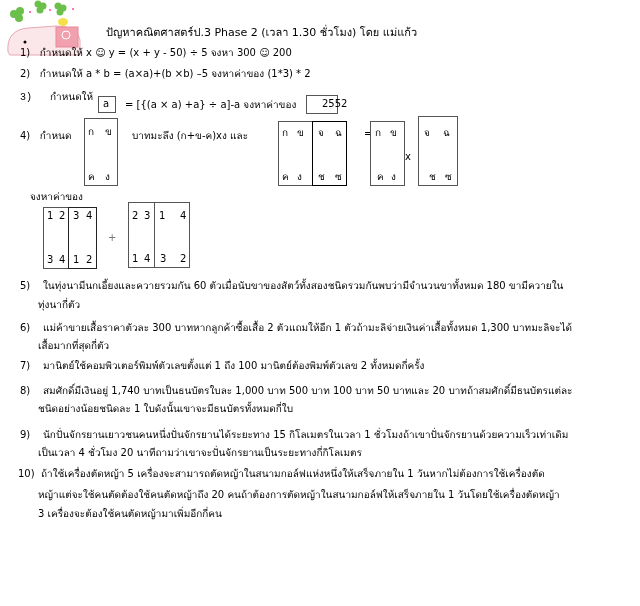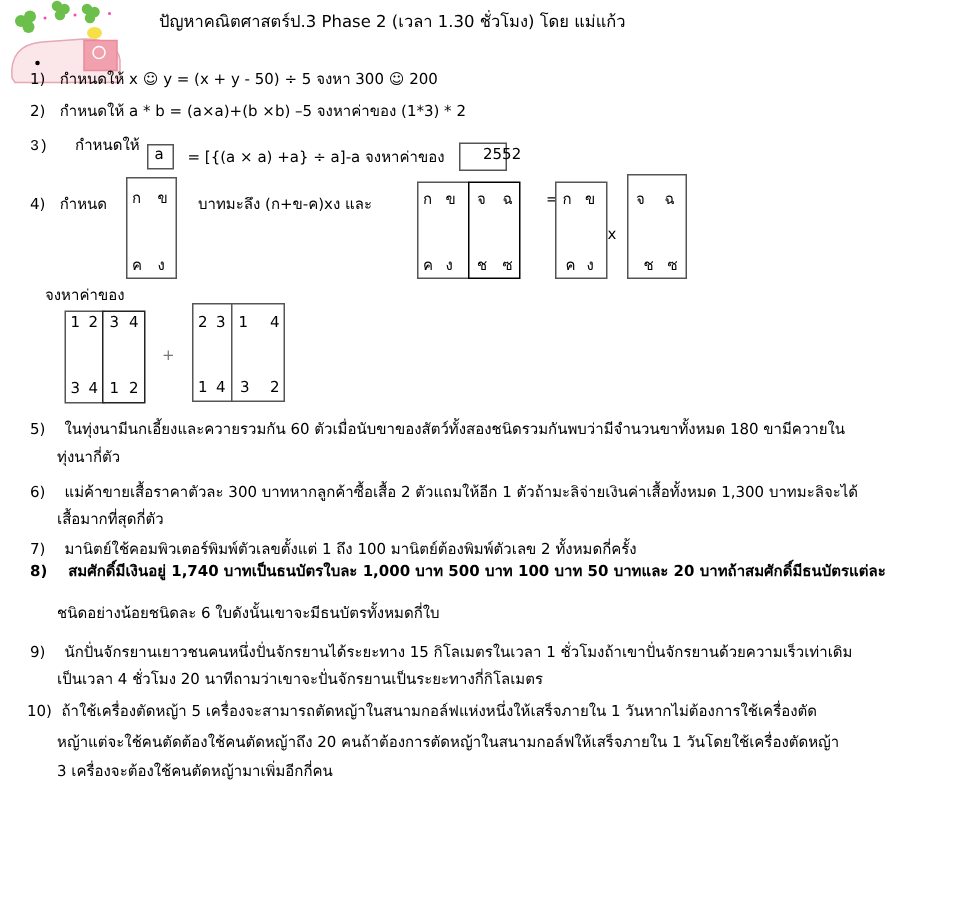--- a/index.html
+++ b/index.html
@@ -1,19 +1,19 @@
 <!DOCTYPE html>
 <html><head>
 <meta charset="utf-8">
 <style>
   html, body { margin:0; padding:0; background:#ffffff; }
   body { width:640px; height:606px; position:relative; overflow:hidden;
          font-family:"DejaVu Sans", "Liberation Sans", sans-serif; color:#000; font-size:10px; }
   .abs { position:absolute; white-space:nowrap; }
-  .title { left:106px; top:5px; font-size:11px; }
+  .title { left:106px; top:23px; font-size:11px; }
   .box { position:absolute; border:1px solid #555; background:#fff; }
   .cell { position:absolute; font-size:10px; }
   .line { position:absolute; font-size:10px; white-space:nowrap; }
   .deco { position:absolute; left:0; top:0; width:100px; height:60px; }
 </style>
 </head>
 <body>
 
 <svg class="deco" viewBox="0 0 100 60">
   <g fill="#6cbf4a">
@@ -139,25 +139,25 @@
   <span>6)</span>&nbsp;&nbsp;&nbsp;
   <span>แม่ค้าขายเสื้อราคาตัวละ 300 บาทหากลูกค้าซื้อเสื้อ 2 ตัวแถมให้อีก 1 ตัวถ้ามะลิจ่ายเงินค่าเสื้อทั้งหมด 1,300 บาทมะลิจะได้</span>
 </div>
 <div class="line" style="left:38px;top:338px;">เสื้อมากที่สุดกี่ตัว</div>
 
 <div class="line" style="left:20px;top:358px;">
   <span>7)</span>&nbsp;&nbsp;&nbsp;
   <span>มานิตย์ใช้คอมพิวเตอร์พิมพ์ตัวเลขตั้งแต่ 1 ถึง 100 มานิตย์ต้องพิมพ์ตัวเลข 2 ทั้งหมดกี่ครั้ง</span>
 </div>
 
-<div class="line" style="left:20px;top:373px;font-weight:bold;">
+<div class="line" style="left:20px;top:383px;">
   <span>8)</span>&nbsp;&nbsp;&nbsp;
   <span>สมศักดิ์มีเงินอยู่ 1,740 บาทเป็นธนบัตรใบละ 1,000 บาท 500 บาท 100 บาท 50 บาทและ 20 บาทถ้าสมศักดิ์มีธนบัตรแต่ละ</span>
 </div>
-<div class="line" style="left:38px;top:401px;">ชนิดอย่างน้อยชนิดละ 6 ใบดังนั้นเขาจะมีธนบัตรทั้งหมดกี่ใบ</div>
+<div class="line" style="left:38px;top:401px;">ชนิดอย่างน้อยชนิดละ 1 ใบดังนั้นเขาจะมีธนบัตรทั้งหมดกี่ใบ</div>
 
 <div class="line" style="left:20px;top:427px;">
   <span>9)</span>&nbsp;&nbsp;&nbsp;
   <span>นักปั่นจักรยานเยาวชนคนหนึ่งปั่นจักรยานได้ระยะทาง 15 กิโลเมตรในเวลา 1 ชั่วโมงถ้าเขาปั่นจักรยานด้วยความเร็วเท่าเดิม</span>
 </div>
 <div class="line" style="left:38px;top:445px;">เป็นเวลา 4 ชั่วโมง 20 นาทีถามว่าเขาจะปั่นจักรยานเป็นระยะทางกี่กิโลเมตร</div>
 
 <div class="line" style="left:18px;top:466px;">
   <span>10)</span>&nbsp;
   <span>ถ้าใช้เครื่องตัดหญ้า 5 เครื่องจะสามารถตัดหญ้าในสนามกอล์ฟแห่งหนึ่งให้เสร็จภายใน 1 วันหากไม่ต้องการใช้เครื่องตัด</span>

